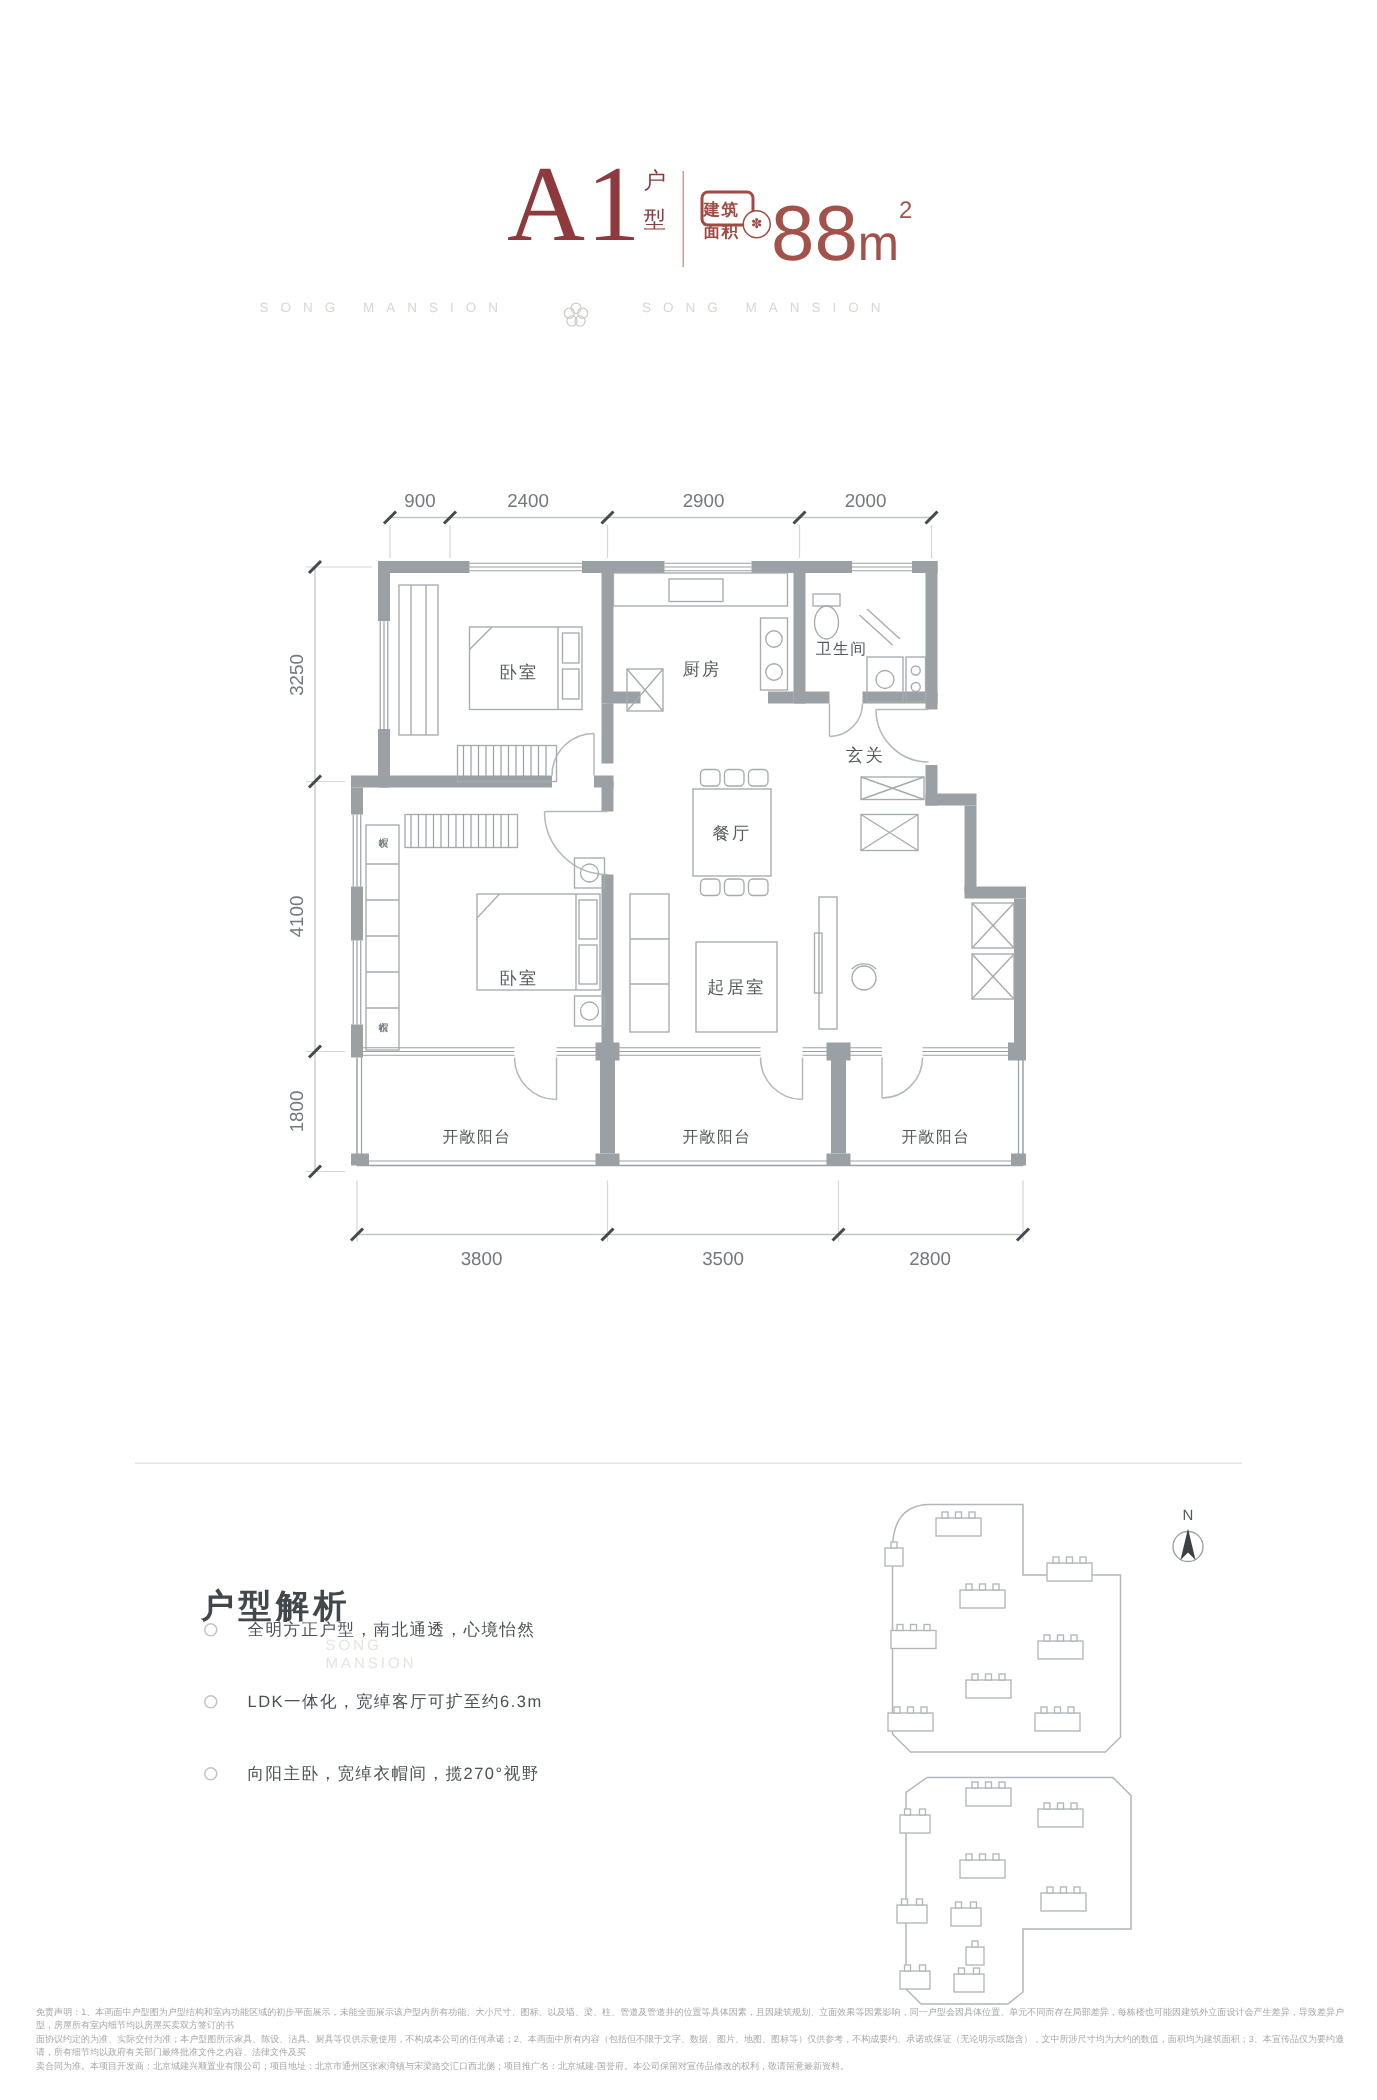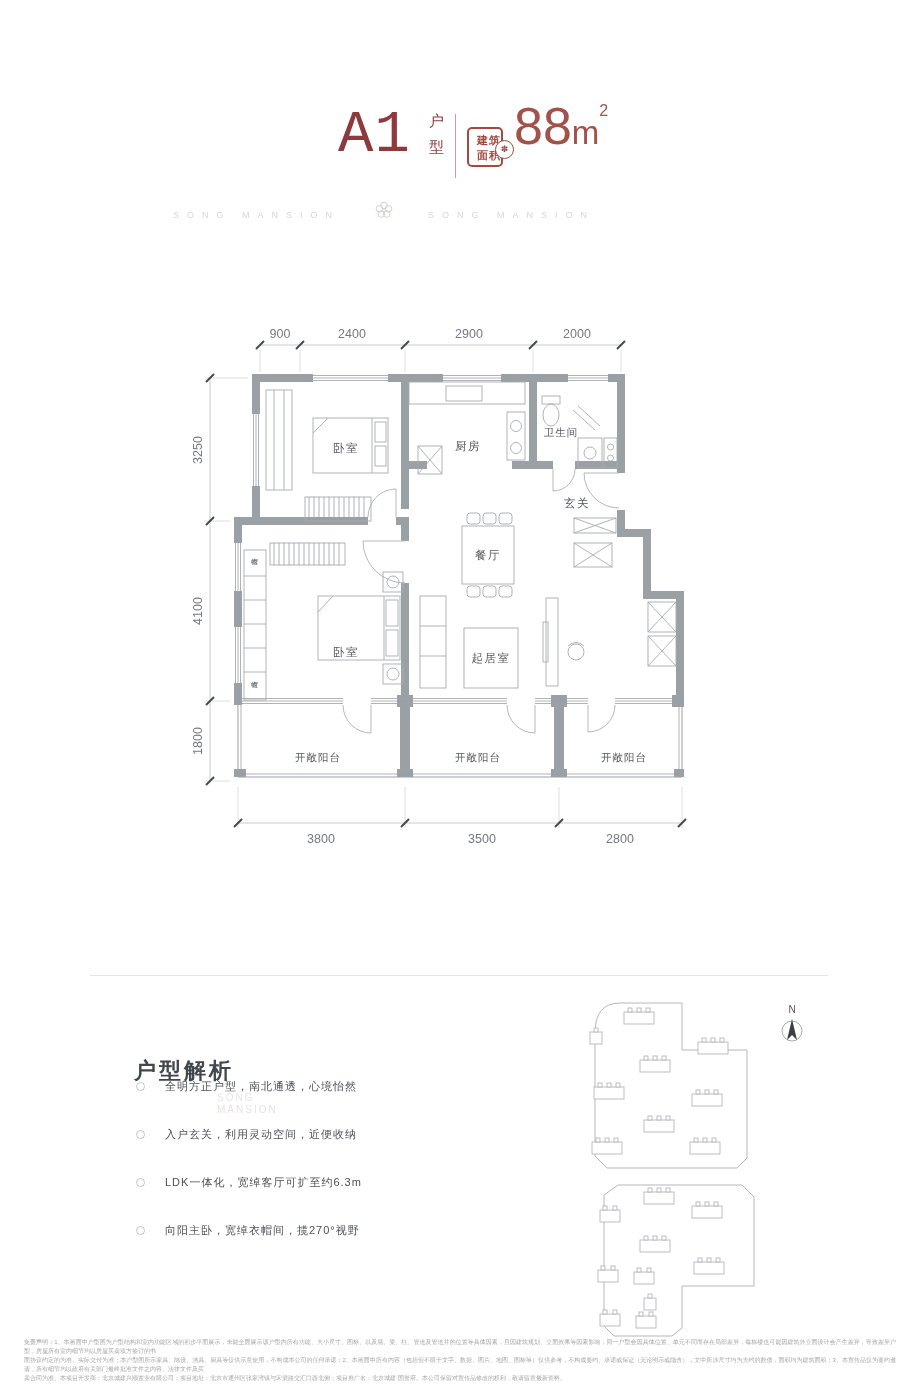--- a/index.html
+++ b/index.html
@@ -1,29 +1,29 @@
 <!DOCTYPE html>
 <html><head>
 <meta charset="utf-8">
 <style>
   html,body{margin:0;padding:0;background:#ffffff;}
   body{width:918px;height:1400px;position:relative;font-family:"Liberation Sans",sans-serif;overflow:hidden;}
   .abs{position:absolute;}
   
-  .unit-code{left:338px;top:92px;font-family:Liberation Mono, monospace;font-size:59px;line-height:88px;color:#8e393c;letter-spacing:1px;}
+  .unit-code{left:338px;top:92px;font-family:Liberation Serif, serif;font-size:72px;line-height:88px;color:#8e393c;letter-spacing:1px;}
   .unit-label{left:429px;top:108px;width:17px;font-size:15px;line-height:26px;color:#8e393c;word-break:break-all;letter-spacing:0;}
   .hdr-divider{left:455px;top:114px;width:1px;height:64px;background:#c49ea0;}
-  .area-badge{left:467px;top:127px;width:36px;height:40px;border:2px solid #a04a42;border-radius:5px;color:#a04a42;font-size:11px;font-weight:bold;text-align:right;line-height:15px;padding-top:4px;box-sizing:border-box;letter-spacing:1px;}
+  .area-badge{left:467px;top:127px;width:36px;height:24px;border:2px solid #a04a42;border-radius:5px;color:#a04a42;font-size:11px;font-weight:bold;text-align:left;line-height:15px;padding-top:4px;box-sizing:border-box;letter-spacing:1px;}
   .area-seal{left:495px;top:140px;width:17px;height:17px;border:1px solid #a04a42;border-radius:50%;background:#fff;color:#a04a42;font-size:9px;line-height:16px;text-align:center;}
-  .area-figure{left:514px;top:96px;color:#a2524b;}
+  .area-figure{left:514px;top:126px;color:#a2524b;}
   .area-figure .num{font-size:52px;line-height:60px;}
   .area-figure .unit{font-size:33px;}
   .area-figure sup{font-size:16px;vertical-align:28px;}
   
-  .wm-row{left:0;top:200px;width:768px;display:flex;align-items:flex-end;justify-content:center;gap:34px;color:#d9d7d3;font-size:9px;letter-spacing:8px;}
+  .wm-row{left:0;top:200px;width:768px;display:flex;align-items:flex-start;justify-content:center;gap:34px;color:#d9d7d3;font-size:9px;letter-spacing:8px;}
   
   .rule{left:90px;top:975px;width:738px;height:1px;background:#e4e4e4;}
   .ana-wm{left:217px;top:1092px;font-size:10px;line-height:12px;color:#e6e4e0;letter-spacing:2px;}
   .ana-title{left:134px;top:1020px;font-size:22px;font-weight:bold;color:#42474c;letter-spacing:3px;margin-top:36px;}
   .bullets{left:136px;top:1062px;width:360px;}
   .bullet-row{display:flex;align-items:center;height:48px;gap:20px;}
   .bullet-dot{width:7px;height:7px;border:1.5px solid #bfc3c7;border-radius:50%;flex:0 0 auto;}
   .bullet-text{font-size:11px;color:#4b5055;letter-spacing:1px;}
   
   .disclaimer{left:24px;top:1338px;width:872px;font-size:6px;line-height:9px;color:#a6a6a6;text-align:justify;}
@@ -346,24 +346,20 @@
   <div>MANSION</div>
 </div>
 <div class="abs ana-title">户型解析</div>
 <div class="abs bullets">
   <div class="bullet-row">
       <span class="bullet-dot"></span>
       <span class="bullet-text">全明方正户型，南北通透，心境怡然</span>
     </div>
   <div class="bullet-row">
       <span class="bullet-dot"></span>
-      <span class="bullet-text">入户玄关，利用灵动空间，近便收纳</span>
-    </div>
-  <div class="bullet-row">
-      <span class="bullet-dot"></span>
       <span class="bullet-text">LDK一体化，宽绰客厅可扩至约6.3m</span>
     </div>
   <div class="bullet-row">
       <span class="bullet-dot"></span>
       <span class="bullet-text">向阳主卧，宽绰衣帽间，揽270°视野</span>
     </div>
 </div>
 
 <svg class="abs" style="left:552px;top:988px;" width="280" height="372" viewBox="0 0 280 372">
   <defs>

